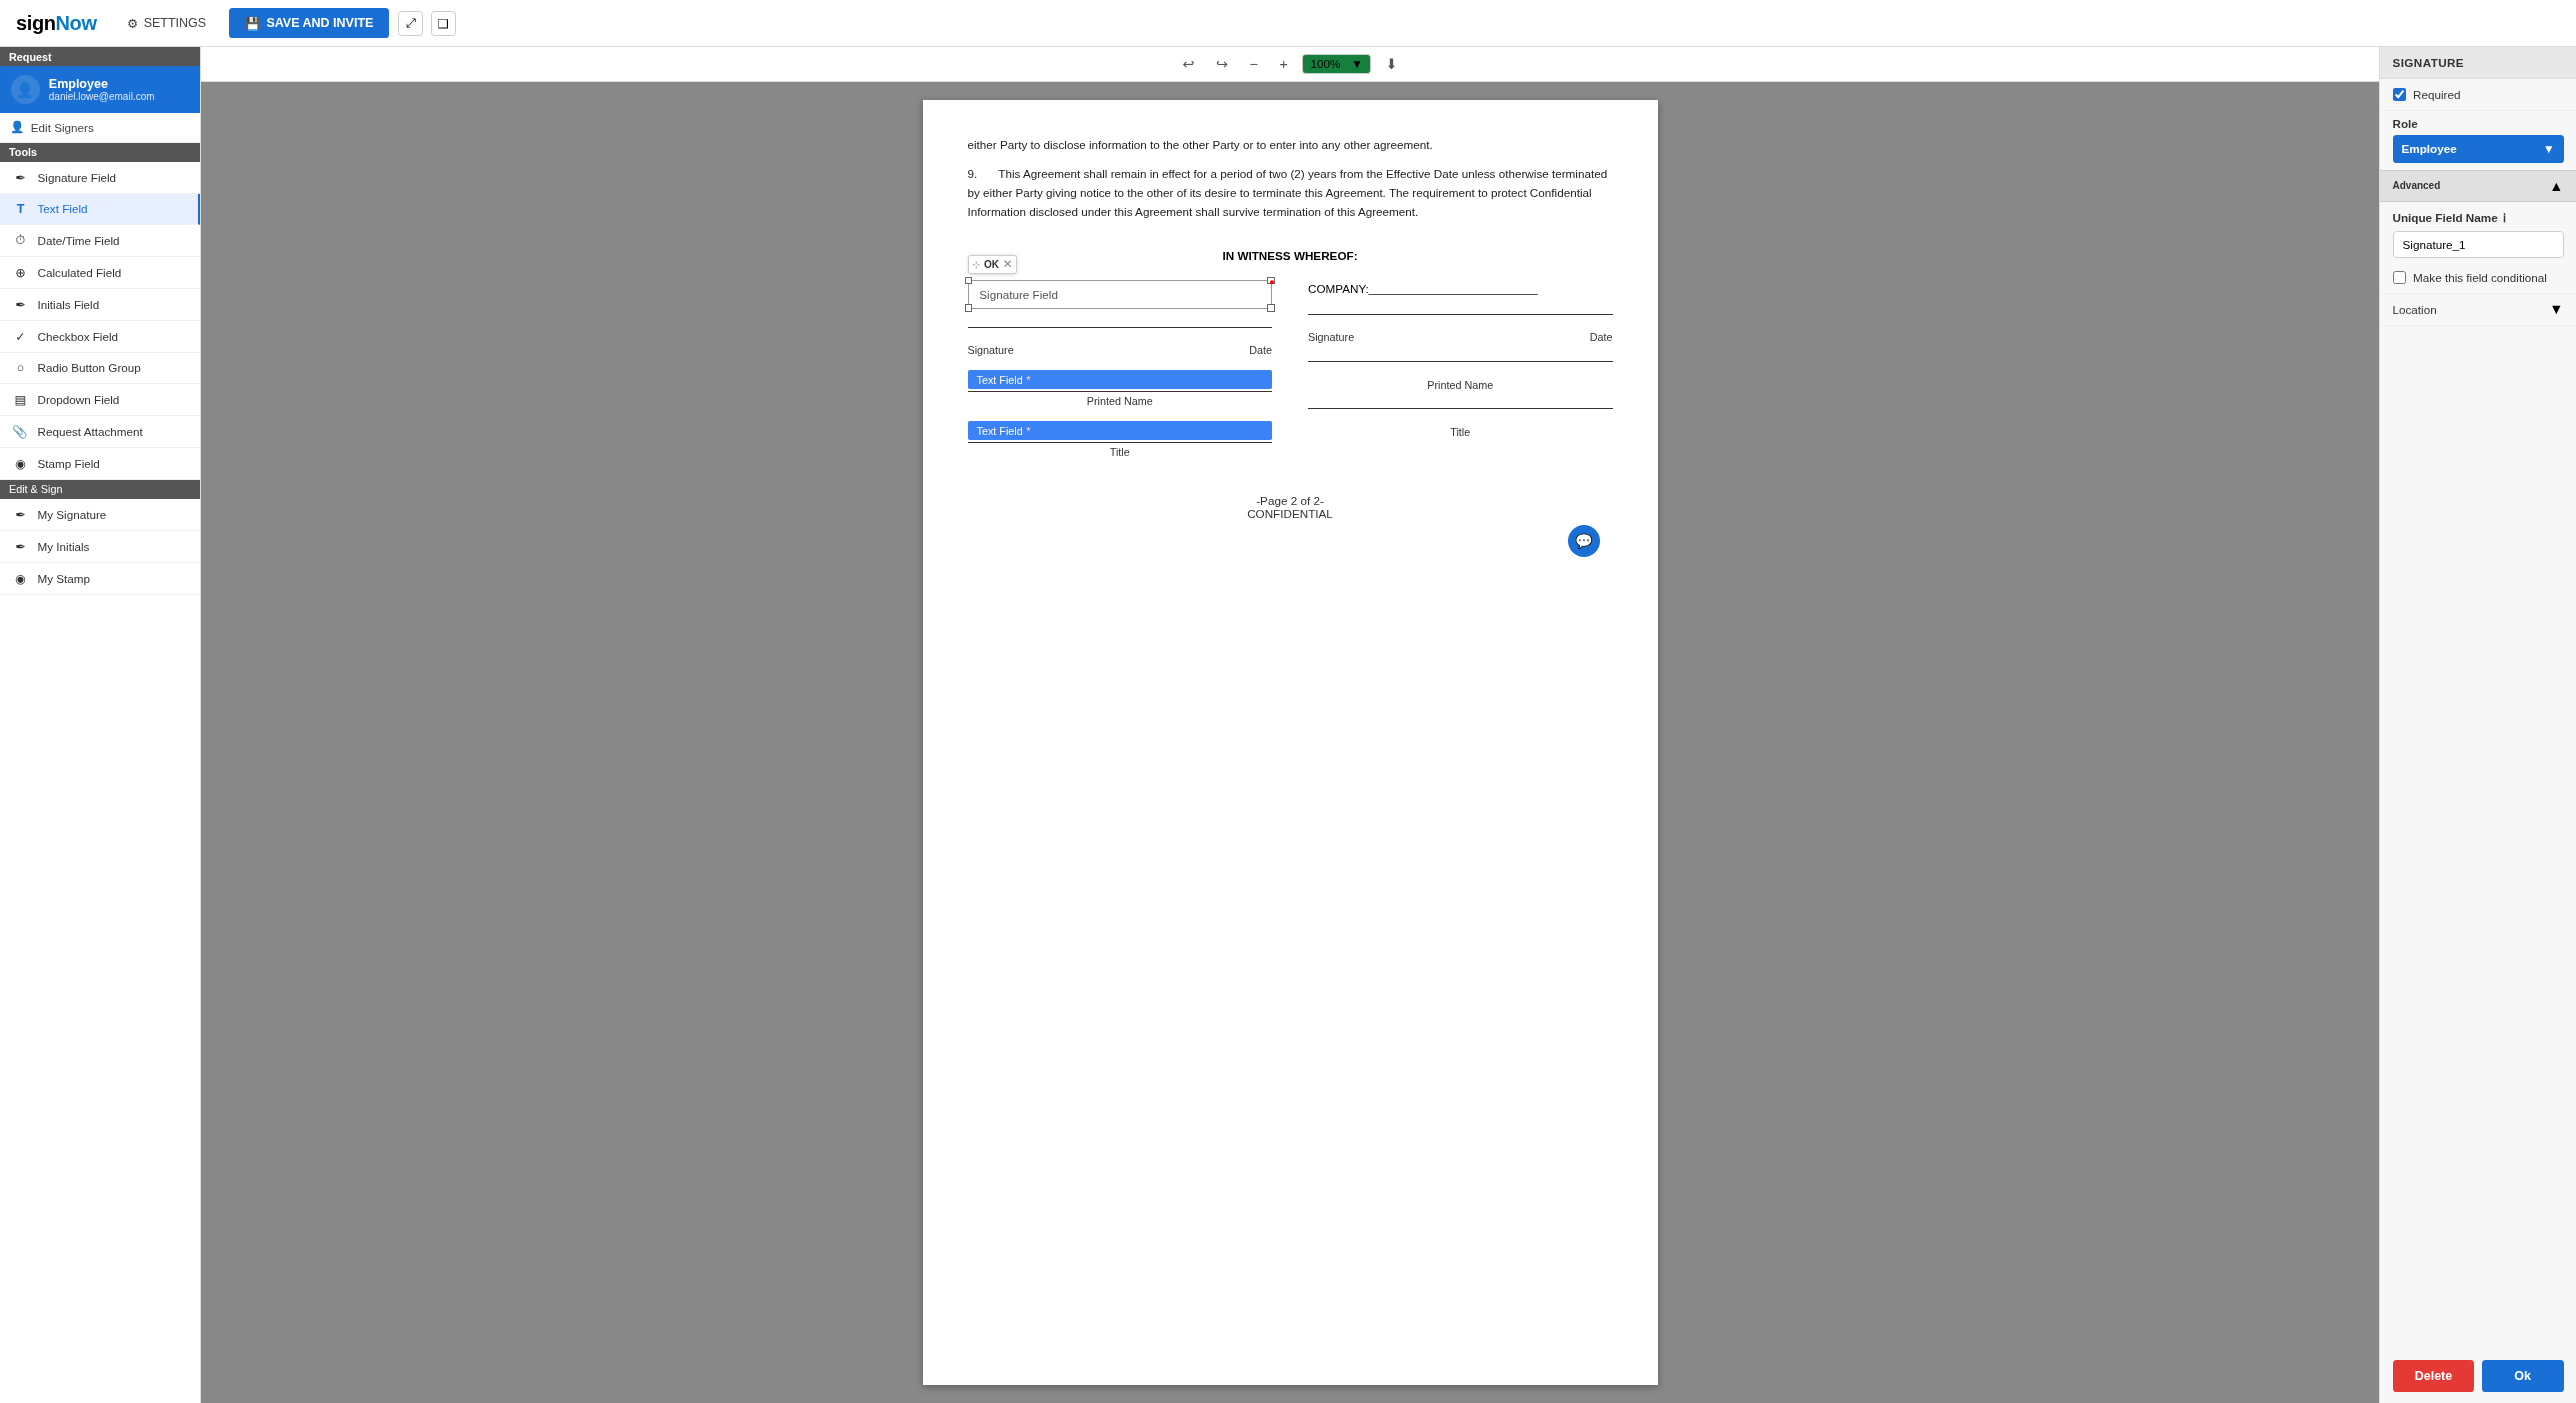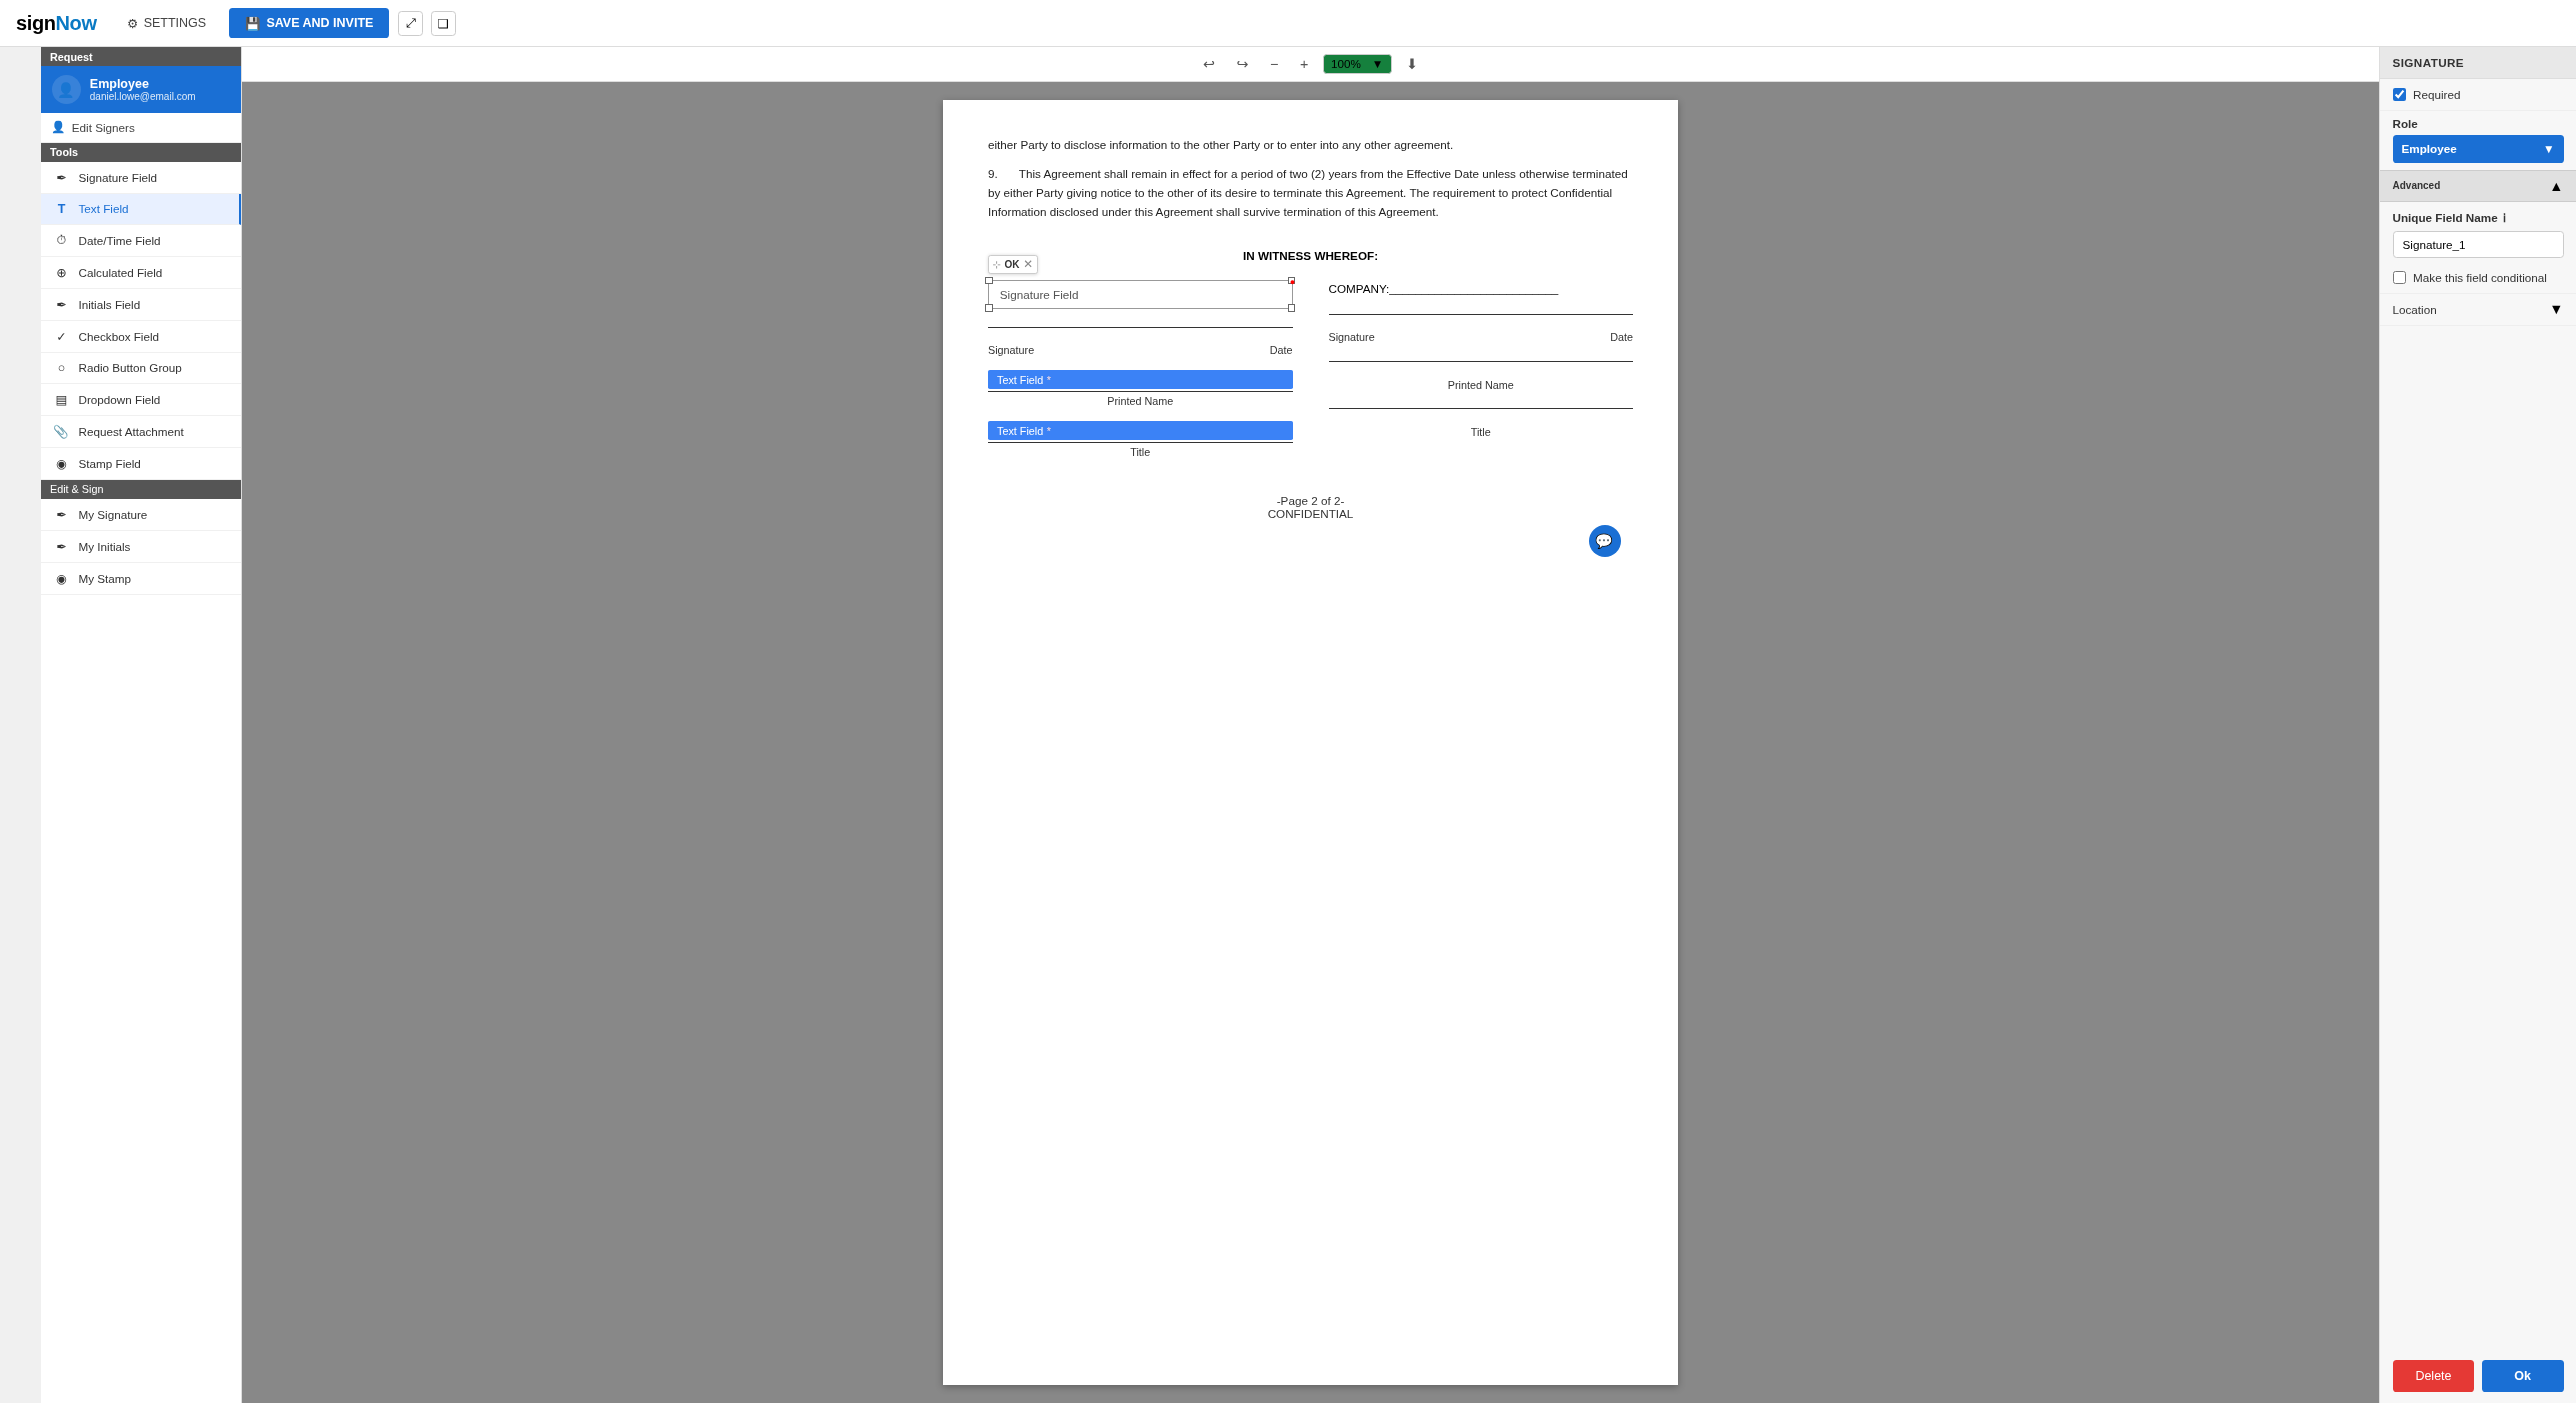--- a/index.html
+++ b/index.html
@@ -19,21 +19,21 @@
     }
     #save-invite-btn {
       display: flex; align-items: center; gap: 5.4px; background: #1a6fd4; color: #fff;
       border: none; border-radius: 3.6px; font-size: 12.5px; font-weight: 600;
       padding: 7.2px 16px; cursor: pointer;
     }
     #view-icons { display: flex; gap: 7.2px; margin-left: 9px; }
     #view-icons span { width: 25px; height: 25px; display: flex; align-items: center; justify-content: center; cursor: pointer; border-radius: 3.6px; border: 0.9px solid #ccc; font-size: 12.5px; }
 
     
-    #main { display: flex; flex: 1; overflow: hidden; margin-left: 41px; }
+    #main { display: flex; flex: 1; overflow: hidden; }
 
     
     #sidebar {
       width: 201px; background: #fff; border-right: 0.9px solid #ddd;
       display: flex; flex-direction: column; overflow-y: auto; flex-shrink: 0;
     }
     #request-section { background: #fff; }
     #request-label { background: #555; color: #fff; font-size: 10.8px; padding: 3.6px 9px; font-weight: 600; }
     #employee-item {
       display: flex; align-items: center; gap: 9px; padding: 9px 10.8px;
@@ -140,21 +140,21 @@
     #rp-location-row {
       display: flex; align-items: center; justify-content: space-between;
       padding: 7.2px 12.5px; border-bottom: 0.9px solid #eee; cursor: pointer;
     }
     #rp-location-label { font-size: 11.7px; color: #333; }
 
     
     #rp-actions { display: flex; gap: 7.2px; padding: 10.8px 12.5px; margin-top: auto; }
     #rp-delete-btn {
       flex: 1; background: #e53935; color: #fff; border: none; border-radius: 3.6px;
-      padding: 9px 0; font-size: 12.5px; font-weight: 400; cursor: pointer;
+      padding: 9px 0; font-size: 12.5px; font-weight: 700; cursor: pointer;
     }
     #rp-ok-btn {
       flex: 1; background: #1a6fd4; color: #fff; border: none; border-radius: 3.6px;
       padding: 9px 0; font-size: 12.5px; font-weight: 600; cursor: pointer;
     }
 
     
     #bottom-comment { position: absolute; bottom: 12.5px; right: 12.5px; }
     #bottom-comment button {
       width: 32px; height: 32px; border-radius: 50%; background: #1a6fd4; color: #fff;

